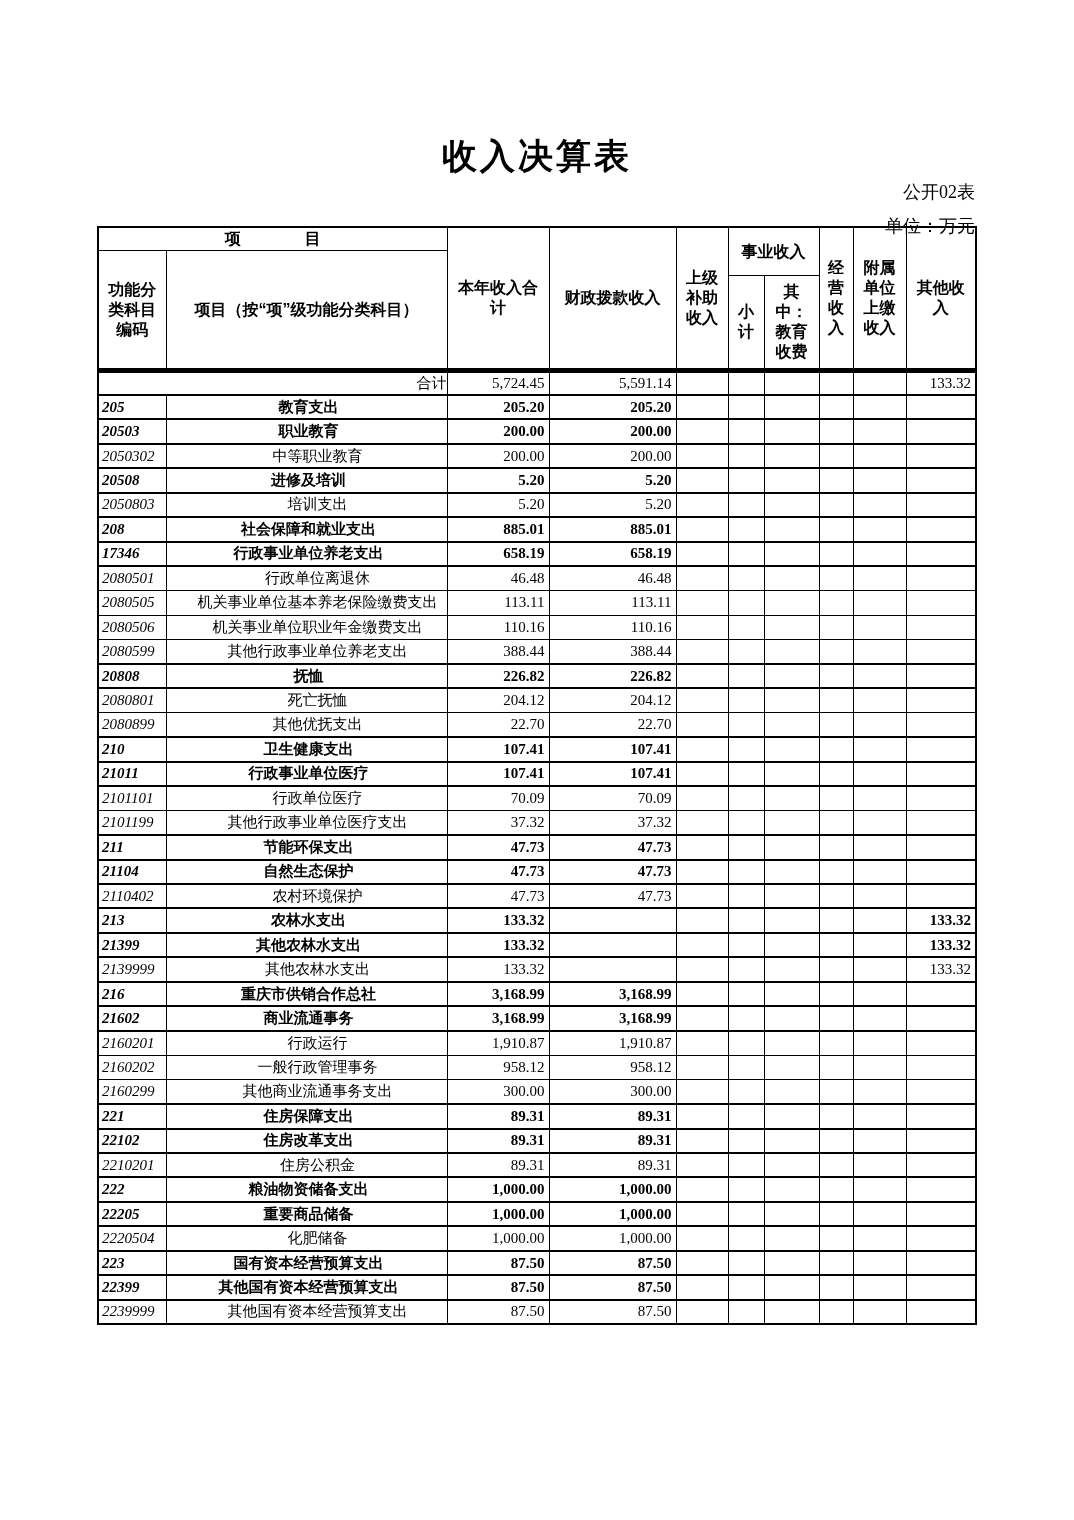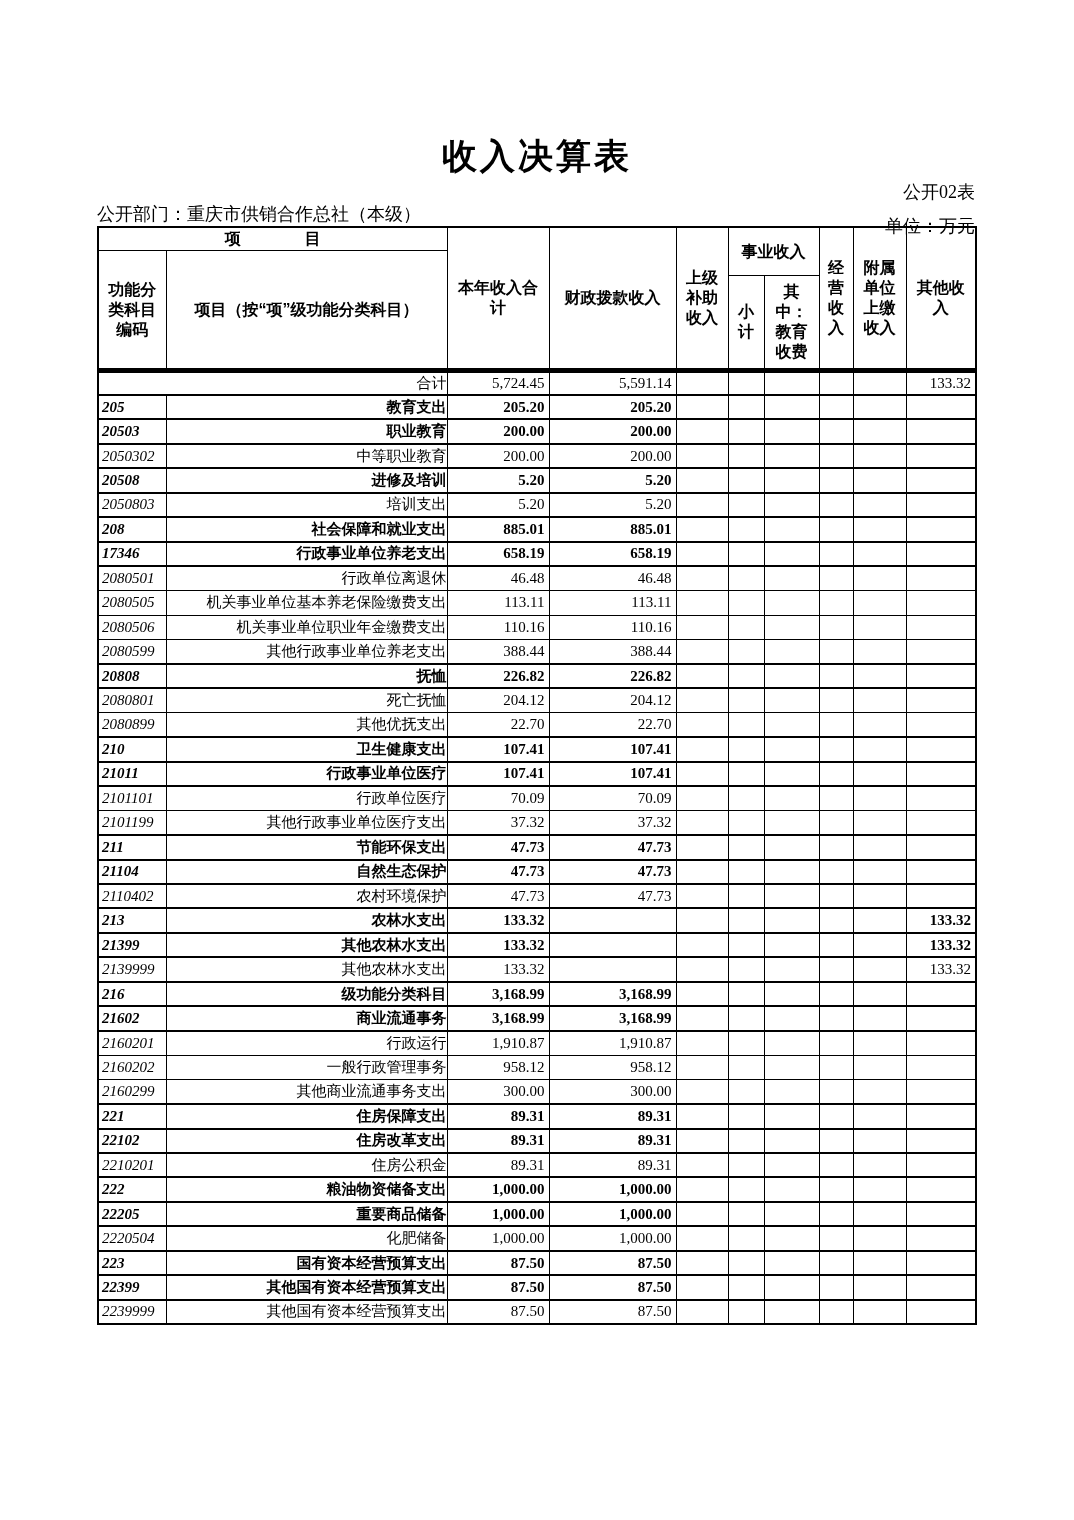--- a/index.html
+++ b/index.html
@@ -66,21 +66,21 @@
     border-bottom: 5px solid #000000;
   }
   .income-table tbody tr { height: 24.46px; }
   .income-table tbody td {
     font-size: 15px;
     vertical-align: middle;
     padding: 0;
     white-space: nowrap;
   }
   .cell-code { text-align: left; padding-left: 3px !important; font-style: italic; }
-  .cell-name { text-align: right; padding-left: 4px !important; }
+  .cell-name { text-align: center; padding-left: 4px !important; }
   .cell-num  { text-align: right; padding-right: 4px !important; }
   .cell-total-label { text-align: right; }
   .row-b td {
     font-weight: bold;
     border-top: 2px solid #000;
     border-bottom: 2px solid #000;
   }
   .row-b .cell-name { font-family: "Liberation Sans", "DejaVu Sans", sans-serif; }
   .row-p .cell-name { padding-left: 22px !important; }
   .doc-note {
@@ -91,21 +91,20 @@
 </style>
 </head>
 <body>
 
 <div class="page">
 
   <h1 class="doc-title">收入决算表</h1>
 
   <div class="form-code">公开02表</div>
 
-  <div class="meta-line-left">公开部门：重庆市供销合作总社（本级）</div>
   <div class="meta-line-right">单位：万元</div>
 
   <table class="income-table">
     <colgroup>
       <col style="width:68px">
       <col style="width:281px">
       <col style="width:102px">
       <col style="width:127px">
       <col style="width:52px">
       <col style="width:36px">
@@ -445,21 +444,21 @@
           <td class="cell-num"></td>
           <td class="cell-num"></td>
           <td class="cell-num"></td>
           <td class="cell-num"></td>
           <td class="cell-num"></td>
           <td class="cell-num"></td>
           <td class="cell-num">133.32</td>
         </tr>
         <tr class="row-b">
           <td class="cell-code">216</td>
-          <td class="cell-name">级功能分类科目</td>
+          <td class="cell-name">重庆市供销合作总社</td>
           <td class="cell-num">3,168.99</td>
           <td class="cell-num">3,168.99</td>
           <td class="cell-num"></td>
           <td class="cell-num"></td>
           <td class="cell-num"></td>
           <td class="cell-num"></td>
           <td class="cell-num"></td>
           <td class="cell-num"></td>
         </tr>
         <tr class="row-b">

